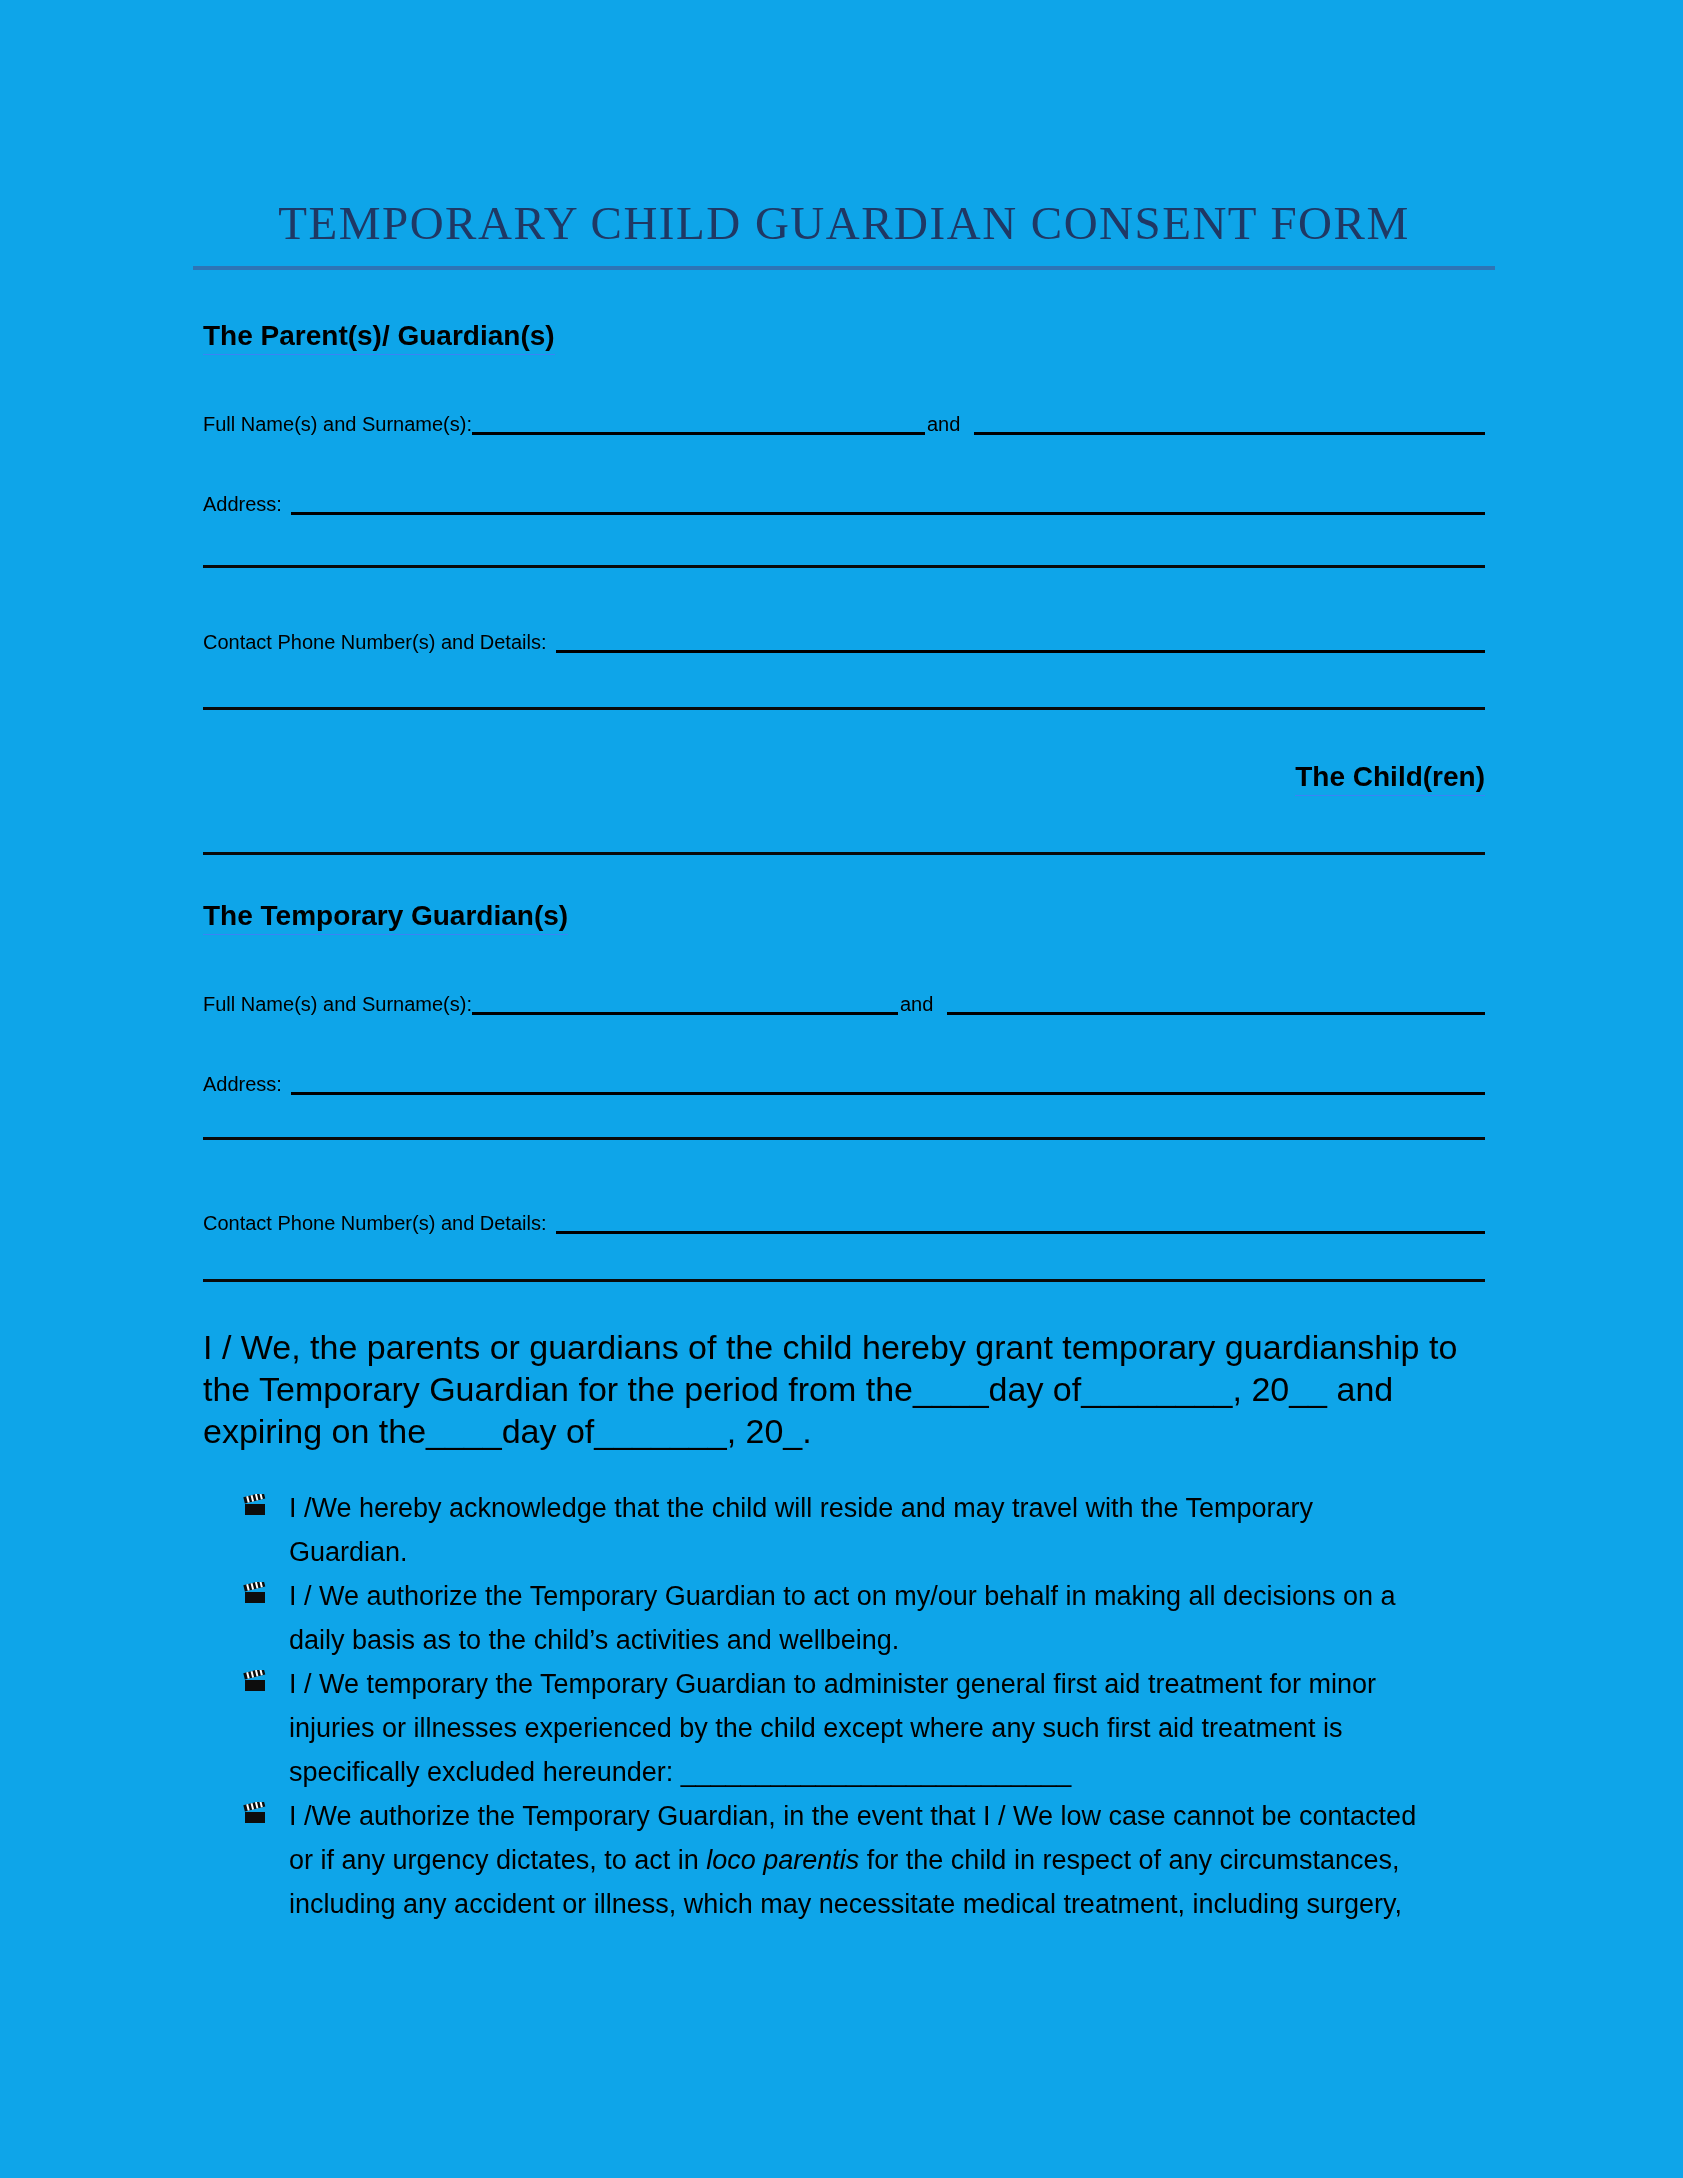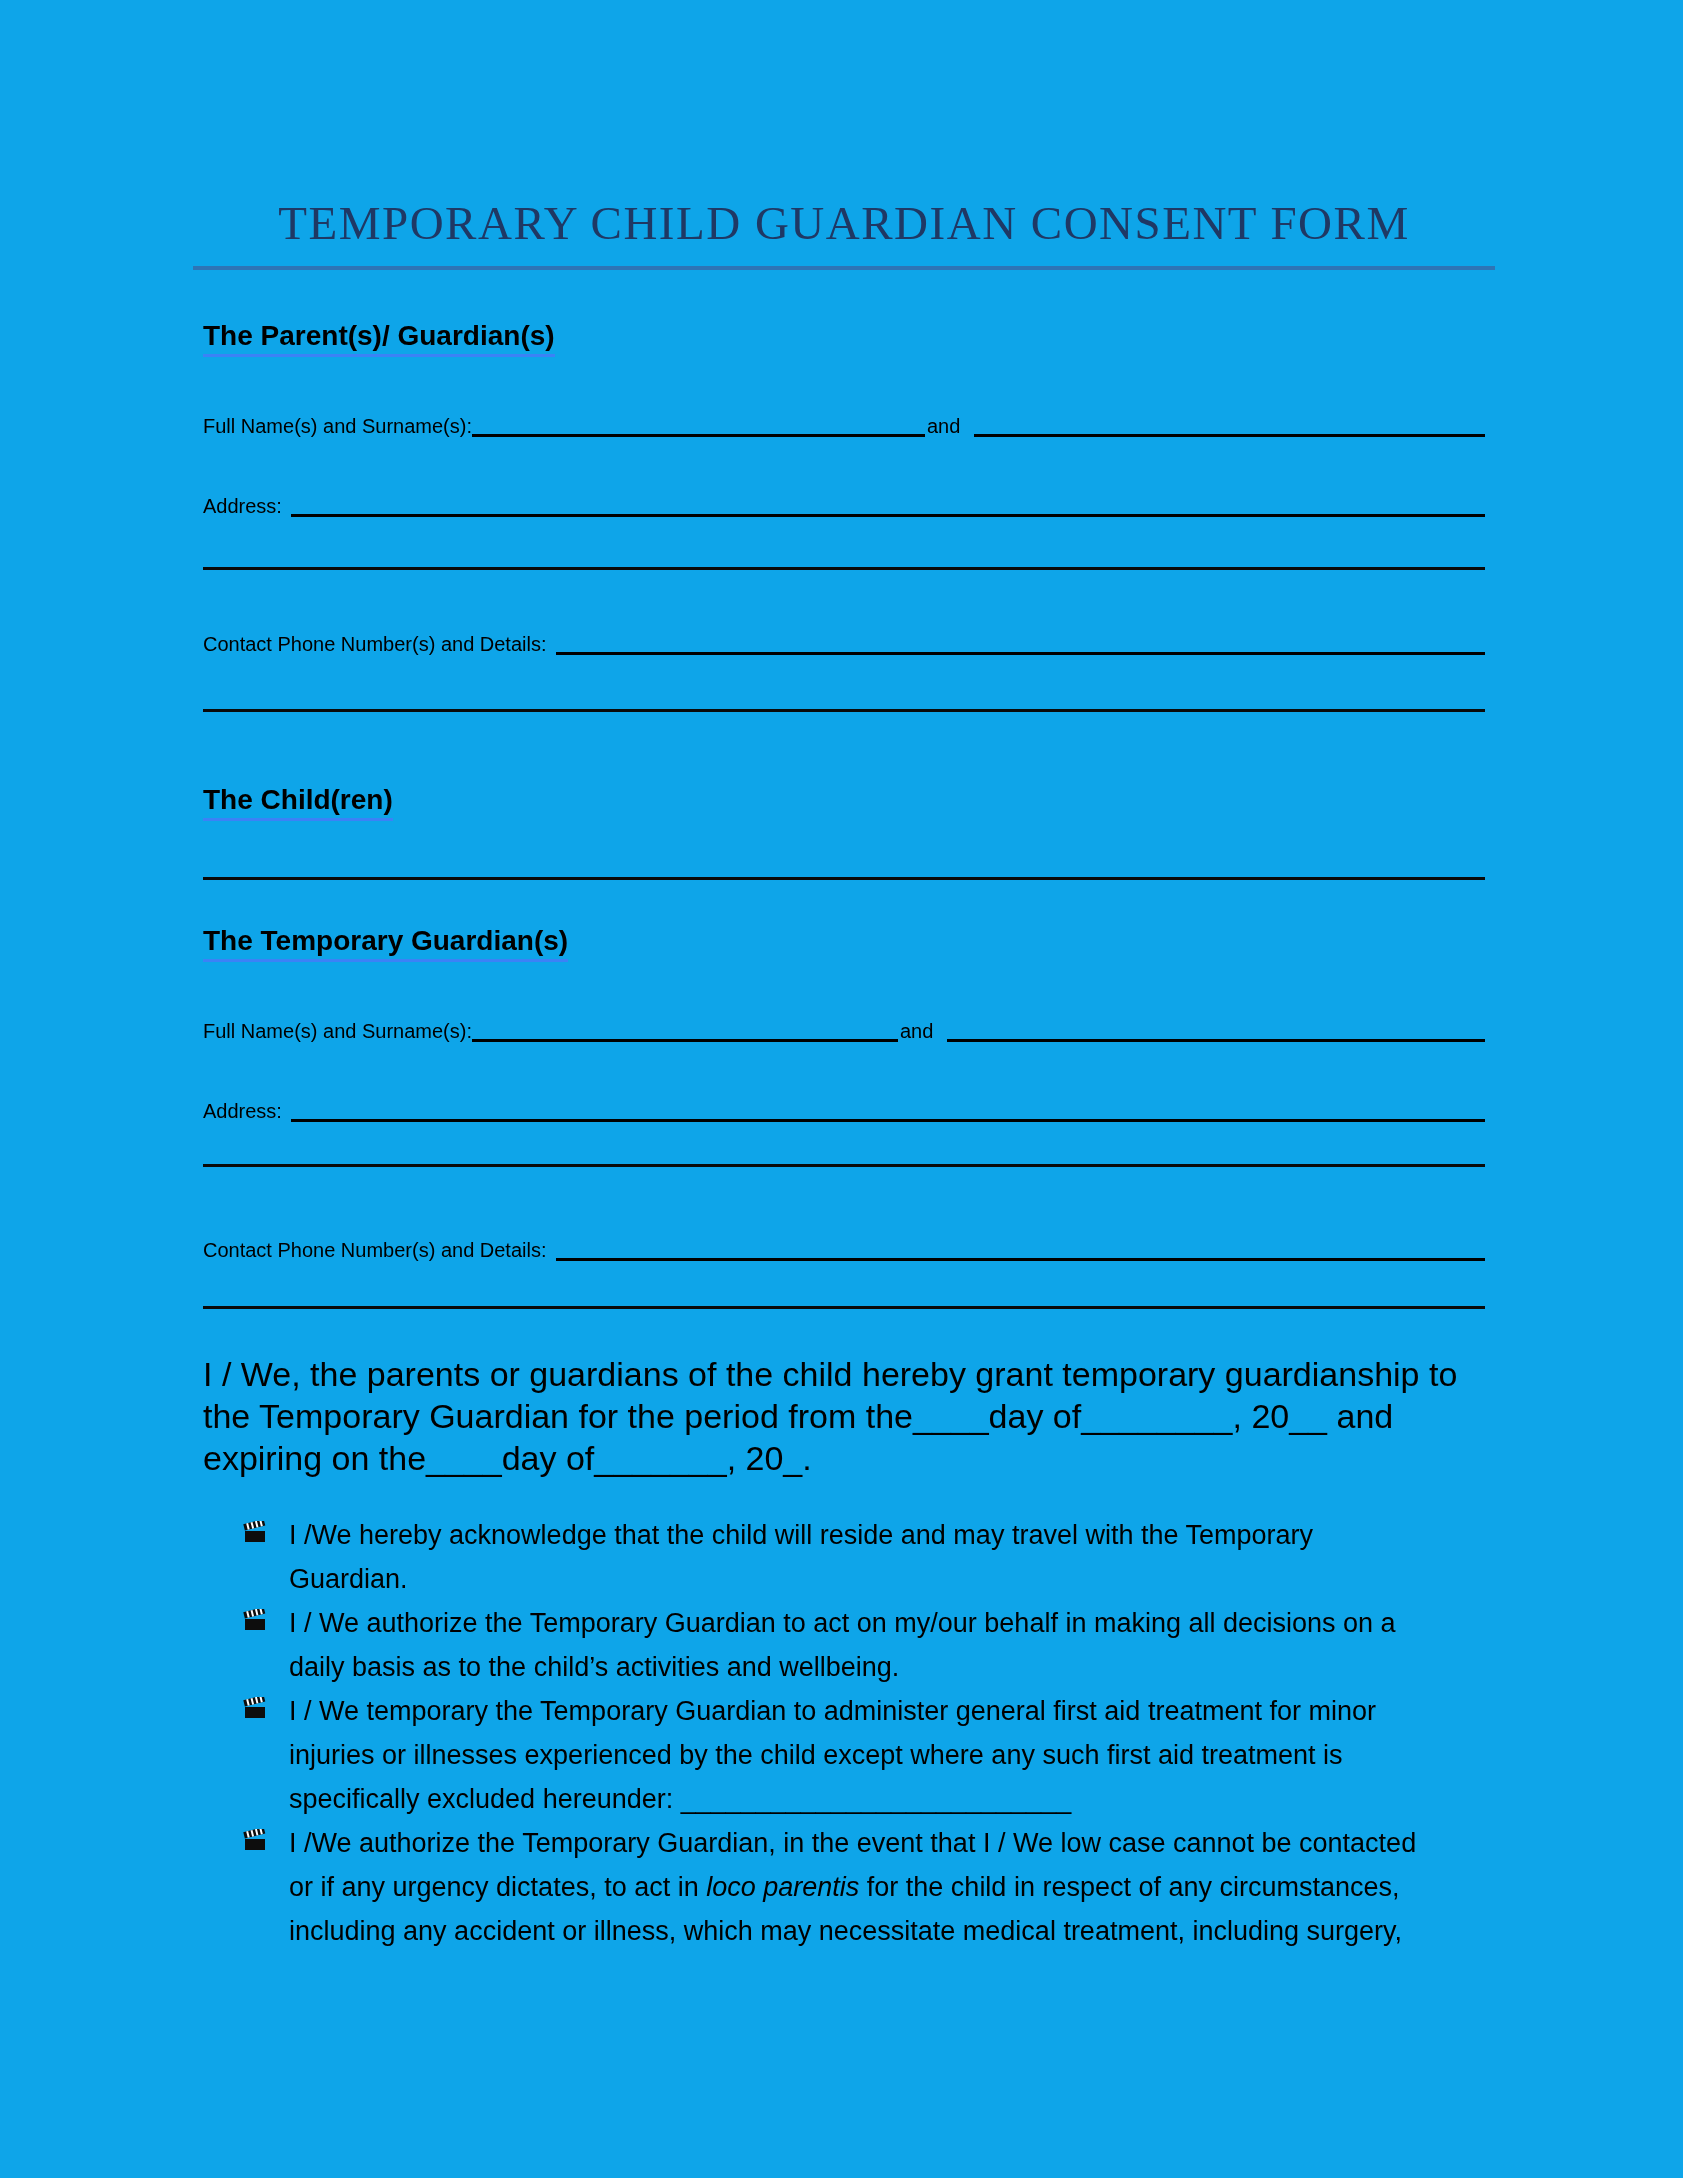--- a/index.html
+++ b/index.html
@@ -26,21 +26,21 @@
   .title-rule {
     border:none;
     border-bottom:4px solid #2e74b5;
     margin:16px -10px 0 -10px;
     height:0;
   }
   .section-heading { margin-top:50px; font-size:28px; }
   .section-heading .hd {
     display:inline-block;
     font-weight:bold;
-    border-bottom:3px solid #3b82f6;
+    border-bottom:1px solid #3b82f6;
     padding-bottom:2px;
   }
   .form-row {
     display:flex;
     align-items:flex-end;
     height:40px;
     font-size:20px;
   }
   .form-row .lbl { white-space:nowrap; line-height:1.1; }
   .fill {
@@ -115,21 +115,21 @@
 
   <div class="hline mt50"></div>
 
   <div class="form-row mt45">
     <span class="lbl">Contact Phone Number(s) and Details:</span>
     <span class="fill grow gap"></span>
   </div>
 
   <div class="hline mt55"></div>
 
-  <div class="section-heading mt45" style="margin-top:72px;">
+  <div class="section-heading mt45" style="margin-top:51px;text-align:right;">
     <span class="hd">The Child(ren)</span>
   </div>
 
 
   <div class="hline mt57"></div>
 
   <div class="section-heading mt45" style="margin-top:45px;">
     <span class="hd">The Temporary Guardian(s)</span>
   </div>
 

